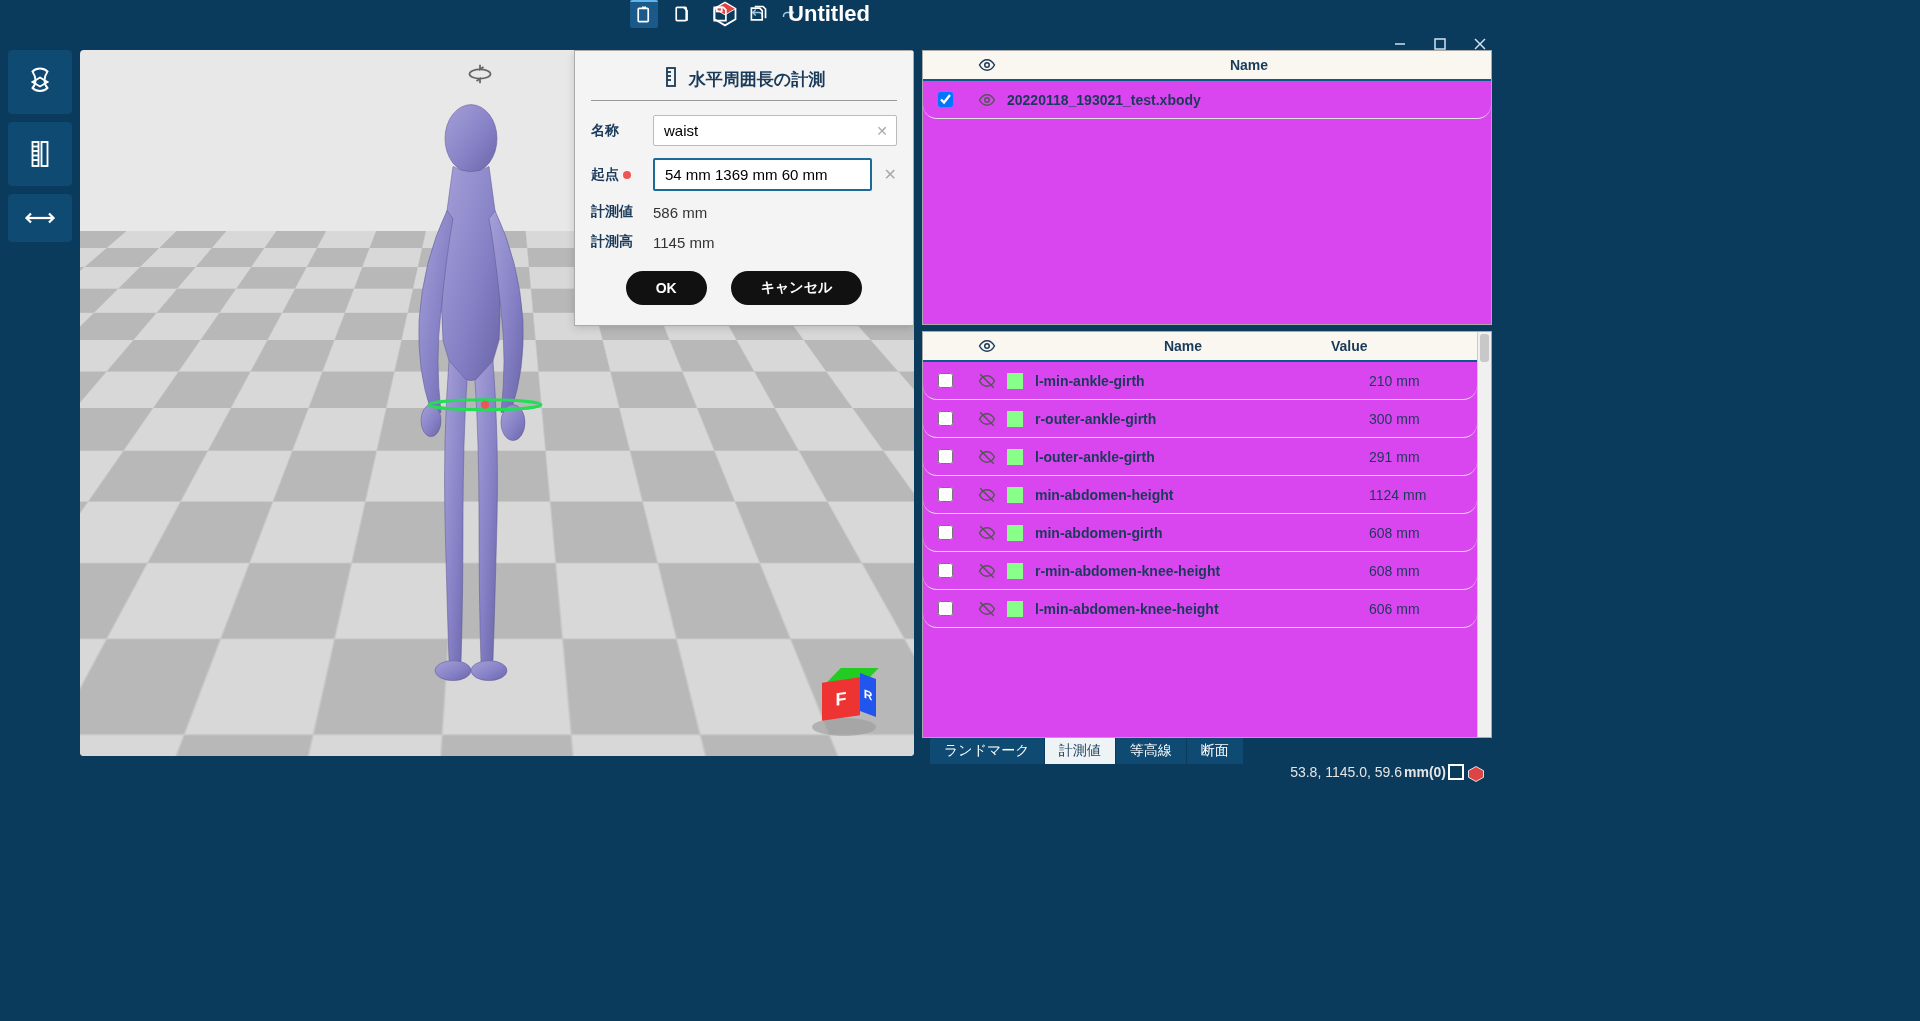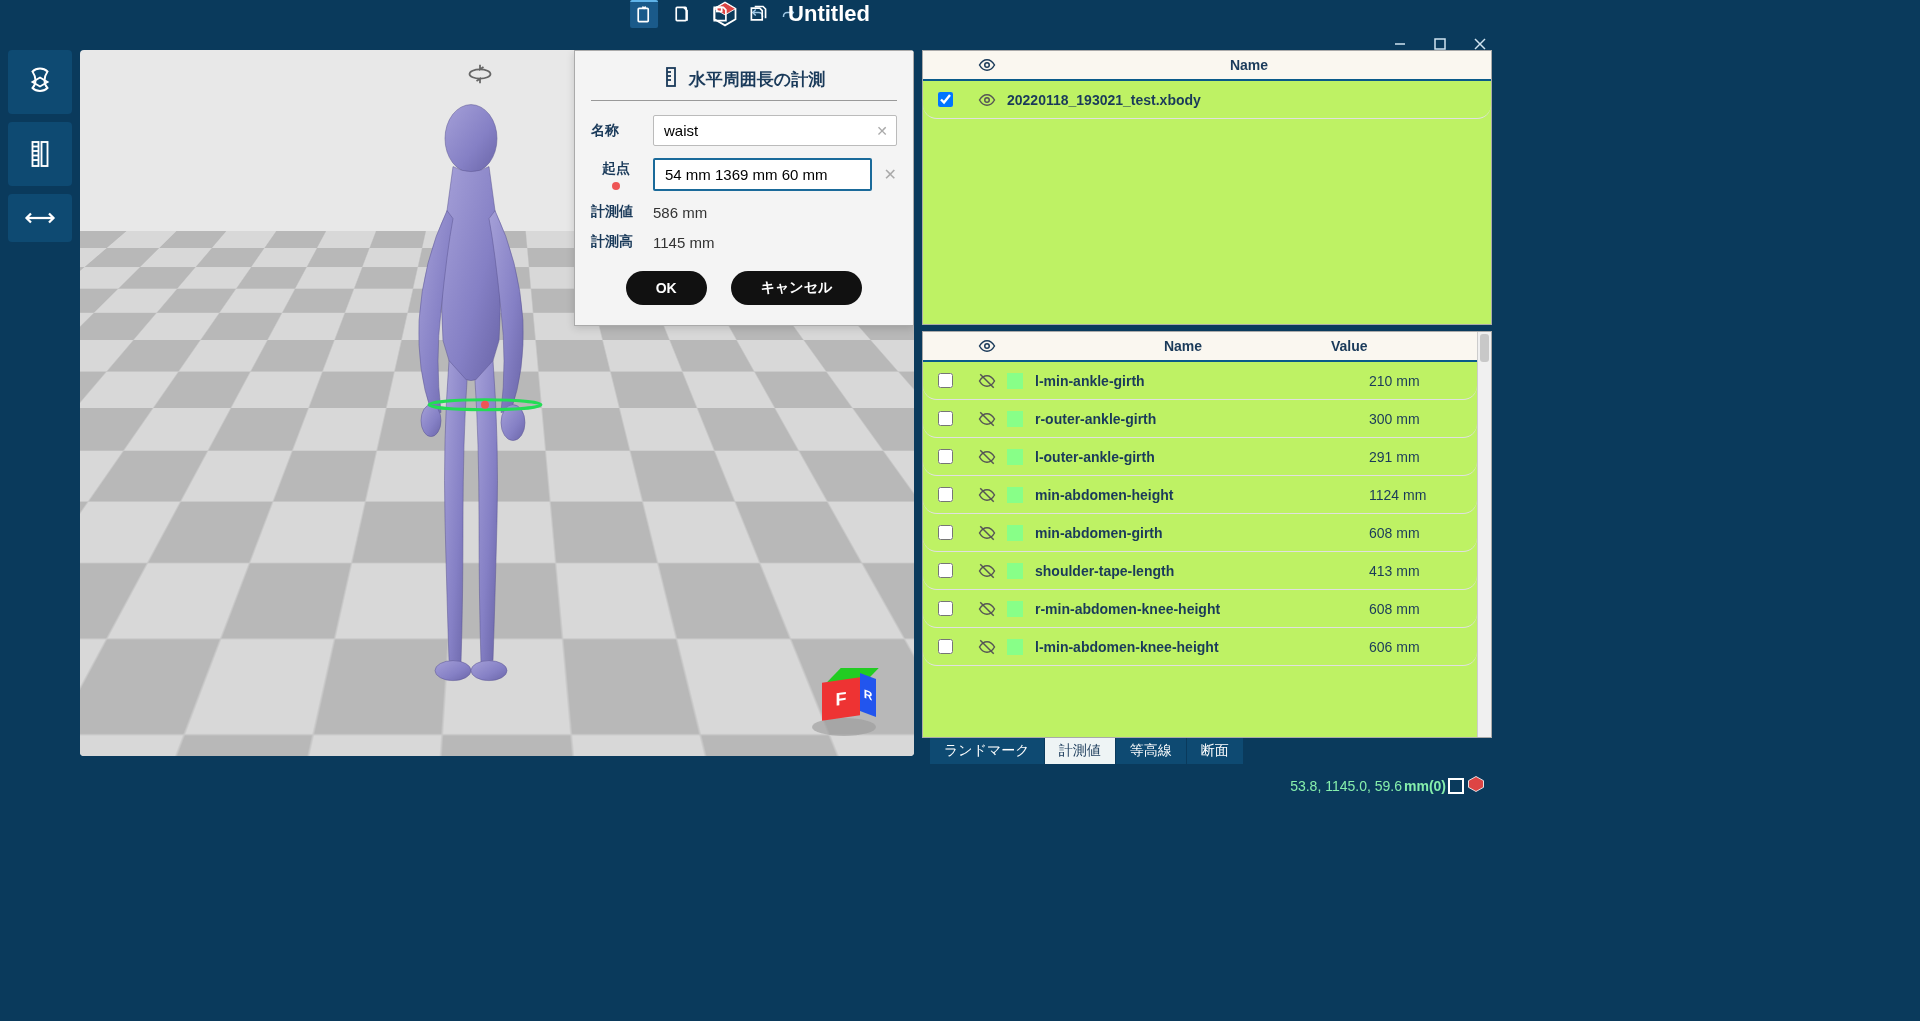--- a/index.html
+++ b/index.html
@@ -58,21 +58,21 @@
 .dlg-input { flex:1; border:1px solid #bbb; padding:6px 10px; font-size:15px; background:#fff; border-radius:2px; position:relative; }
 .dlg-input.active { border:2px solid #1a6a9a; }
 .dlg-input .clear { position:absolute; right:8px; top:50%; transform:translateY(-50%); color:#aaa; font-size:14px; cursor:pointer; }
 .dlg-clear-out { color:#aaa; cursor:pointer; }
 .dlg-value { font-size:15px; color:#333; }
 .dlg-buttons { display:flex; justify-content:center; gap:24px; margin-top:20px; }
 .dlg-btn { background:#111; color:#fff; border:none; border-radius:18px; padding:8px 30px; font-size:14px; font-weight:600; cursor:pointer; }
 
 
 .right-pane { width:570px; display:flex; flex-direction:column; margin:8px 8px 0 8px; gap:0; min-height:0; }
-.panel { background:#bef264; border:1px solid #aaa; display:flex; flex-direction:column; min-height:0; }
+.panel { background:#d946ef; border:1px solid #aaa; display:flex; flex-direction:column; min-height:0; }
 .panel.top { height:275px; }
 .panel.bottom { flex:1; margin-top:6px; min-height:0; }
 .panel-header { display:flex; align-items:center; border-bottom:2px solid #0a5a8a; background:#faf7f0; font-size:14px; font-weight:600; color:#1a3a5a; height:30px; }
 .ph-check { width:44px; display:flex; justify-content:center; }
 .ph-eye { width:40px; display:flex; justify-content:center; }
 .ph-name { flex:1; text-align:center; }
 .ph-value { width:160px; text-align:left; }
 .panel-body { flex:1; overflow-y:auto; }
 .row { display:flex; align-items:center; height:38px; border-bottom:1px solid #e0e0e0; font-size:14px; color:#1a3a5a; padding-right:8px;border-radius:14px;}
 .row .chk { width:44px; display:flex; justify-content:center; }
@@ -81,21 +81,21 @@
 .row .rname { flex:1; font-weight:600; white-space:nowrap; overflow:hidden; text-overflow:ellipsis; }
 .row .rval { width:100px; }
 input[type=checkbox]{ width:15px; height:15px; }
 
 
 .tabs { display:flex; background:#0a3a5c; margin:0 8px 0 8px; }
 .tab { padding:4px 14px; font-size:14px; color:#fff; background:#0e4a72; border-right:1px solid #0a3a5c; cursor:pointer; white-space:nowrap;}
 .tab.active { background:#eef4f5; color:#1a3a5a; }
 
 
-.statusbar { height:30px; background:#0a3a5c; color:#86efac; display:flex; align-items:flex-end; justify-content:flex-end; gap:2px; padding:0 14px; font-size:14px; }
+.statusbar { height:30px; background:#0a3a5c; color:#e5e5e5; display:flex; align-items:flex-start; justify-content:flex-end; gap:2px; padding:0 14px; font-size:14px; }
 .statusbar .sq { width:16px; height:16px; border:2px solid #fff; }
 .statusbar .badge { width:20px; height:20px; border-radius:4px; display:flex; align-items:center; justify-content:center; }
 .scrollbar-hint { position:absolute; right:0; top:0; width:14px; height:100%; background:#f0f0f0; border-left:1px solid #ccc;}
 .scrollbar-hint .thumb { position:absolute; top:2px; left:2px; right:2px; height:28px; background:#c8c8c8; border-radius:3px;}
 </style>
 </head>
 <body>
 
 <div class="app">
 
@@ -252,21 +252,21 @@
           <span>水平周囲長の計測</span>
         </div>
         <div class="dlg-row">
           <div class="dlg-label">名称</div>
           <div class="dlg-input" style="position:relative;">
             <span>waist</span>
             <span class="clear">✕</span>
           </div>
         </div>
         <div class="dlg-row">
-          <div class="dlg-label" style="display:flex;align-items:center;gap:4px;flex-direction:column;">
+          <div class="dlg-label" style="display:flex;align-items:center;gap:4px;">
             <span>起点</span>
             <span class="dlg-dot"></span>
           </div>
           <div class="dlg-input active">
             <span>54 mm  1369 mm  60 mm</span>
           </div>
           <span class="dlg-clear-out">✕</span>
         </div>
         <div class="dlg-row">
           <div class="dlg-label">計測値</div>
@@ -387,34 +387,20 @@
               </div>
     <div class="eye">
       <svg width="18" height="18" viewBox="0 0 24 24" fill="none" stroke="#555" stroke-width="2">
                   <path d="M2 12s4-7 10-7 10 7 10 7-4 7-10 7S2 12 2 12z"></path>
                   <line x1="3" y1="3" x2="21" y2="21"></line>
                 </svg>
     </div>
     <div class="swatch"></div>
     <div class="rname">min-abdomen-girth</div>
     <div class="rval">608 mm</div>
-            </div>
-            <div class="row">
-    <div class="chk">
-                <input type="checkbox" style="">
-              </div>
-    <div class="eye">
-      <svg width="18" height="18" viewBox="0 0 24 24" fill="none" stroke="#555" stroke-width="2">
-                  <path d="M2 12s4-7 10-7 10 7 10 7-4 7-10 7S2 12 2 12z"></path>
-                  <line x1="3" y1="3" x2="21" y2="21"></line>
-                </svg>
-    </div>
-    <div class="swatch"></div>
-    <div class="rname">shoulder-tape-length</div>
-    <div class="rval">413 mm</div>
             </div>
             <div class="row">
     <div class="chk">
                 <input type="checkbox" style="">
               </div>
     <div class="eye">
       <svg width="18" height="18" viewBox="0 0 24 24" fill="none" stroke="#555" stroke-width="2">
                   <path d="M2 12s4-7 10-7 10 7 10 7-4 7-10 7S2 12 2 12z"></path>
                   <line x1="3" y1="3" x2="21" y2="21"></line>
                 </svg>

